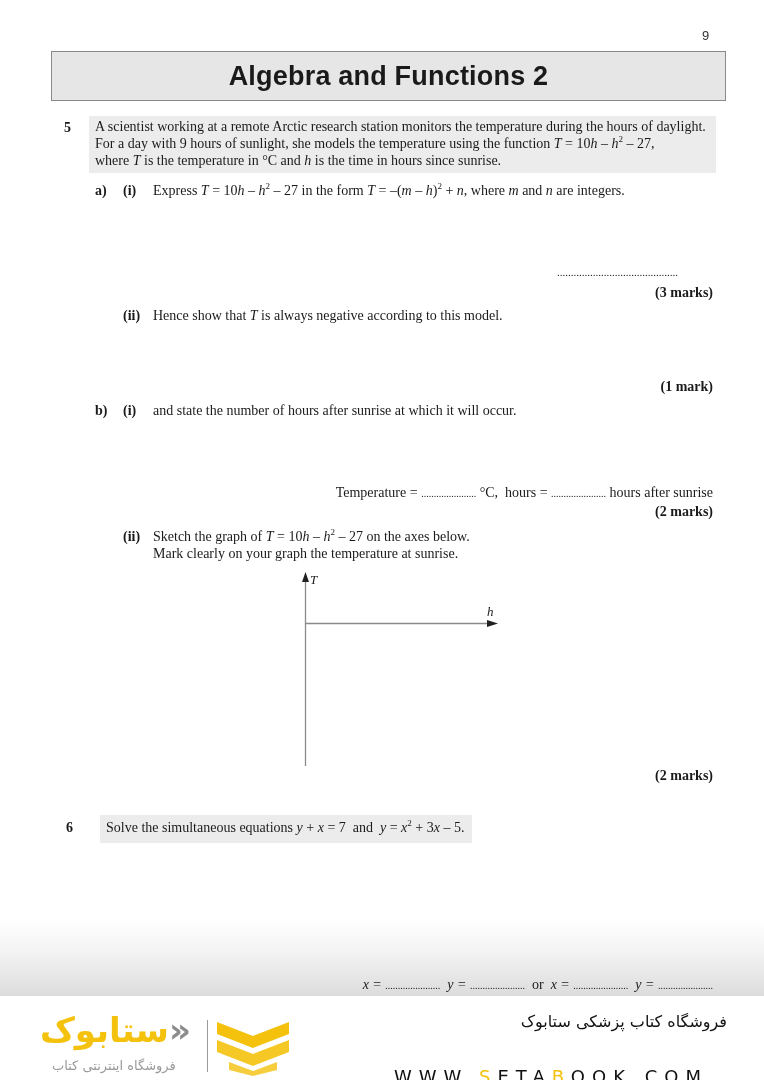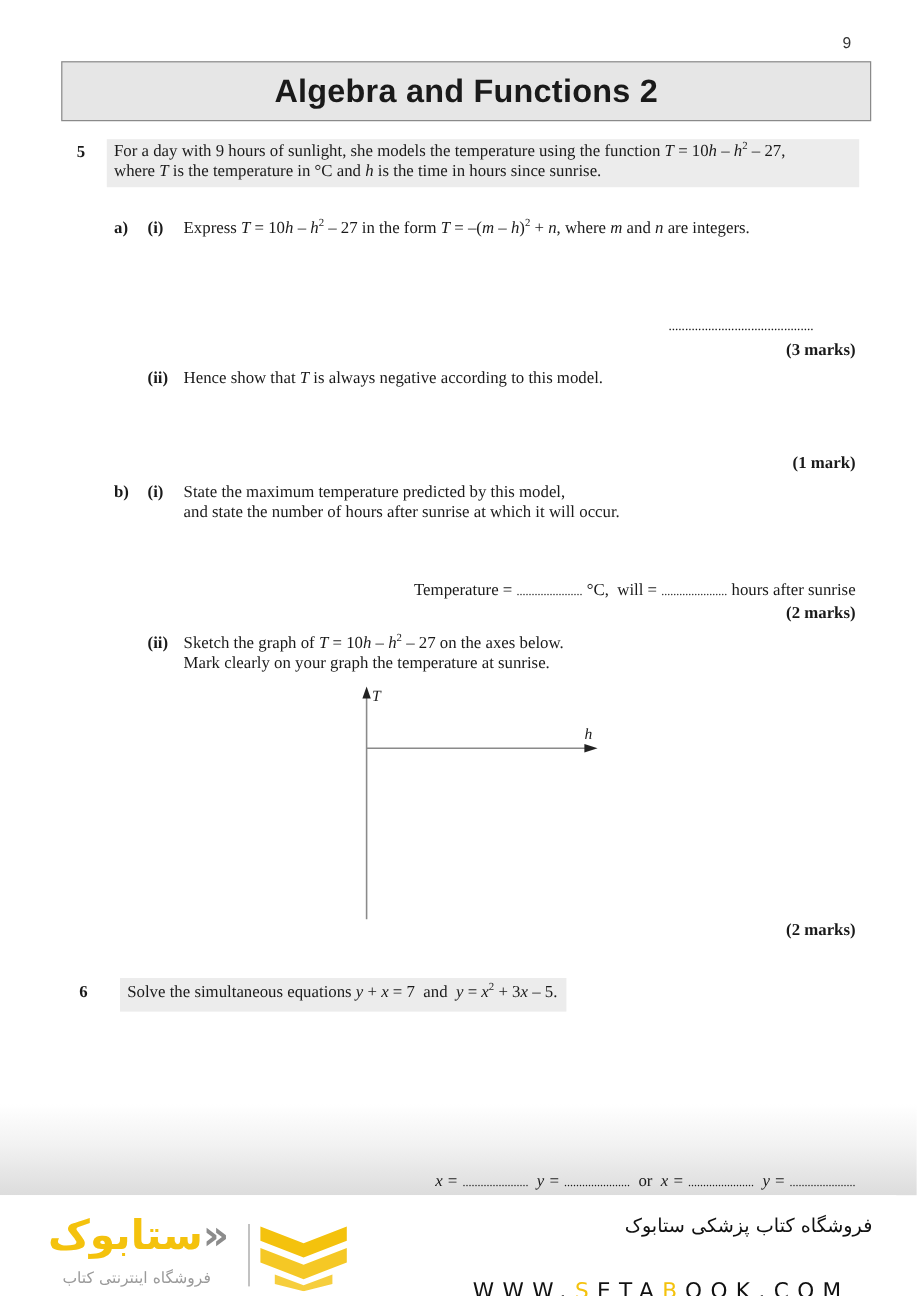--- a/index.html
+++ b/index.html
@@ -39,45 +39,45 @@
 </head>
 <body>
 
 <div class="abs page-num">9</div>
 <div class="abs title-bar">
   <span>Algebra and Functions 2</span>
 </div>
 
 <div class="abs qnum" style="left:64px;top:120px;">5</div>
 <div class="abs qbox" style="left:89px;top:116px;width:615px;">
+  <div class="line">A scientist working at a remote Arctic research station monitors the temperature during the hours of daylight.</div>
   <div class="line">For a day with 9 hours of sunlight, she models the temperature using the function <i>T</i> = 10<i>h</i> – <i>h</i><sup>2</sup> – 27,</div>
   <div class="line">where <i>T</i> is the temperature in °C and <i>h</i> is the time in hours since sunrise.</div>
 </div>
 
 <div class="abs line b" style="left:95px;top:182px;">a)</div>
 <div class="abs line b" style="left:123px;top:182px;">(i)</div>
 <div class="abs line" style="left:153px;top:182px;">Express <i>T</i> = 10<i>h</i> – <i>h</i><sup>2</sup> – 27 in the form <i>T</i> = –(<i>m</i> – <i>h</i>)<sup>2</sup> + <i>n</i>, where <i>m</i> and <i>n</i> are integers.</div>
 <div class="abs line dots" style="left:557px;top:264px;font-size:11px;">............................................</div>
 <div class="abs marks" style="right:51px;top:285px;">(3 marks)</div>
 
 <div class="abs line b" style="left:123px;top:307px;">(ii)</div>
 <div class="abs line" style="left:153px;top:307px;">Hence show that <i>T</i> is always negative according to this model.</div>
 <div class="abs marks" style="right:51px;top:379px;">(1 mark)</div>
 
 <div class="abs line b" style="left:95px;top:402px;">b)</div>
 <div class="abs line b" style="left:123px;top:402px;">(i)</div>
 <div class="abs" style="left:153px;top:402px;">
-  <div class="line">State the maximum temperature predicted by this model,</div>
   <div class="line">and state the number of hours after sunrise at which it will occur.</div>
 </div>
 <div class="abs line" style="right:51px;top:484px;">
   <span>Temperature =</span>
   <span class="dots" style="font-size:10px;">......................</span>
   <span>°C,</span>&nbsp;
-  <span>will =</span>
+  <span>hours =</span>
   <span class="dots" style="font-size:10px;">......................</span>
   <span>hours after sunrise</span>
 </div>
 <div class="abs marks" style="right:51px;top:504px;">(2 marks)</div>
 
 <div class="abs line b" style="left:123px;top:528px;">(ii)</div>
 <div class="abs" style="left:153px;top:528px;">
   <div class="line">Sketch the graph of <i>T</i> = 10<i>h</i> – <i>h</i><sup>2</sup> – 27 on the axes below.</div>
   <div class="line">Mark clearly on your graph the temperature at sunrise.</div>
 </div>

